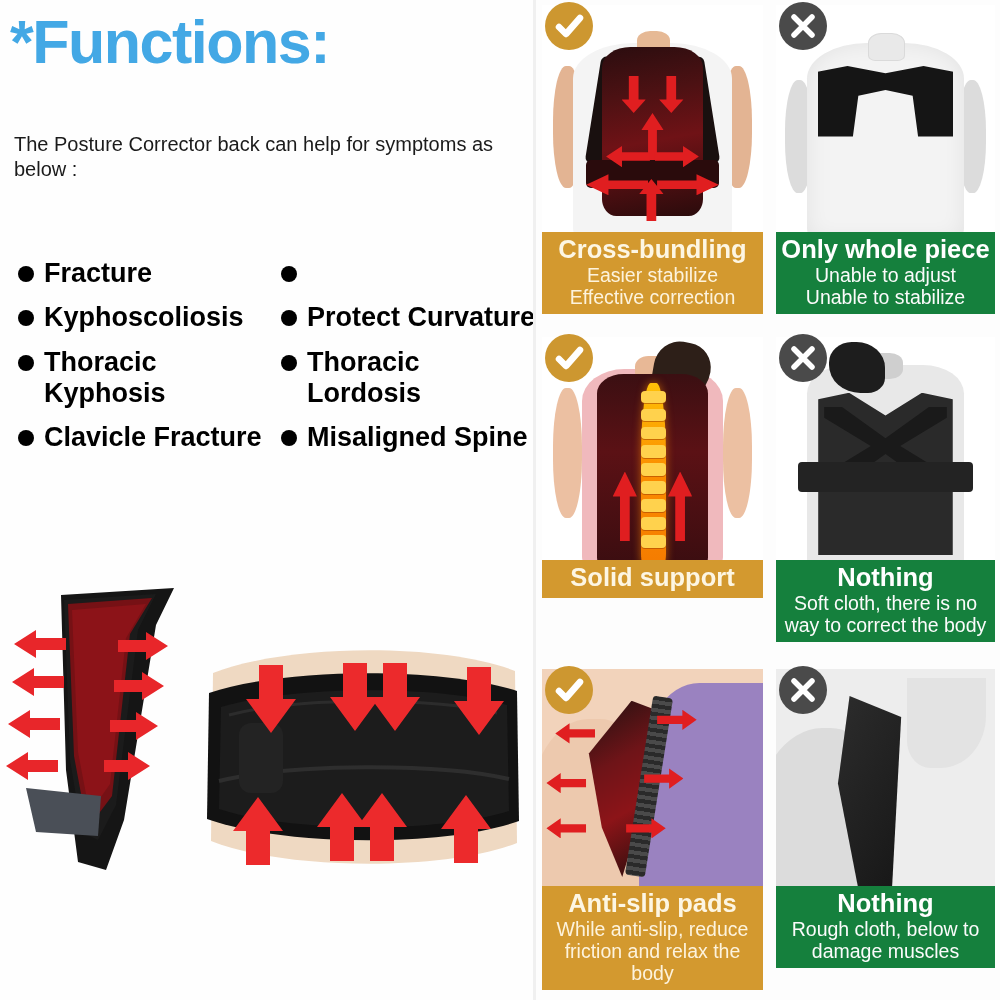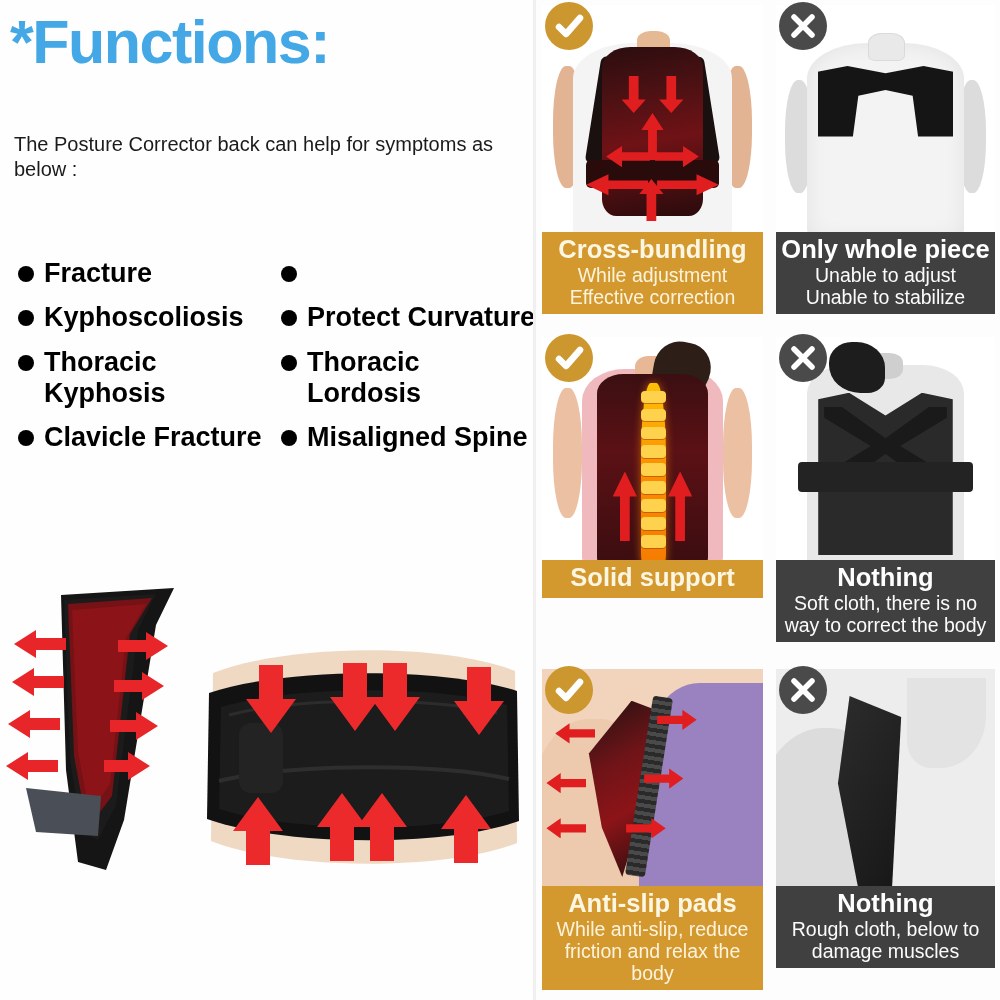--- a/index.html
+++ b/index.html
@@ -148,21 +148,21 @@
   .badge svg { display: block; }
 
   .caption {
     position: absolute;
     left: 5px; right: 5px;
     box-sizing: border-box;
     padding: 3px 4px 6px 4px;
     text-align: center;
   }
   .caption.ok { background: #d3992f; }
-  .caption.no { background: #404040; }
+  .caption.no { background: #15803d; }
   .cmp-row.r1 .caption { top: 232px; }
   .cmp-row.r2 .caption { top: 228px; }
   .cmp-row.r3 .caption { top: 222px; }
 
   .cap-title {
     font-size: 25.5px;
     font-weight: bold;
     line-height: 1.12;
     white-space: nowrap;
   }
@@ -477,21 +477,21 @@
             <div class="arrow" style="left:45%;top:46%;width:10%;height:20%"></div>
             <div class="arrow lt" style="left:29%;top:60%;width:20%;height:9%"></div>
             <div class="arrow rt" style="left:51%;top:60%;width:20%;height:9%"></div>
             <div class="arrow lt" style="left:20%;top:72%;width:28%;height:9%"></div>
             <div class="arrow rt" style="left:52%;top:72%;width:28%;height:9%"></div>
             <div class="arrow" style="left:44%;top:74%;width:11%;height:18%"></div>
           </div>
         </div>
         <div class="caption ok">
           <div class="cap-title">Cross-bundling</div>
-          <div class="cap-sub">While adjustment
+          <div class="cap-sub">Easier stabilize
 Effective correction</div>
         </div>
       </div>
 
       <div class="cmp-cell bad">
         <div class="badge no">
           <svg width="30" height="30" viewBox="0 0 30 30">
             <path d="M6 6 L24 24 M24 6 L6 24" stroke="#fff" stroke-width="5.5" stroke-linecap="round"></path>
           </svg>
         </div>

